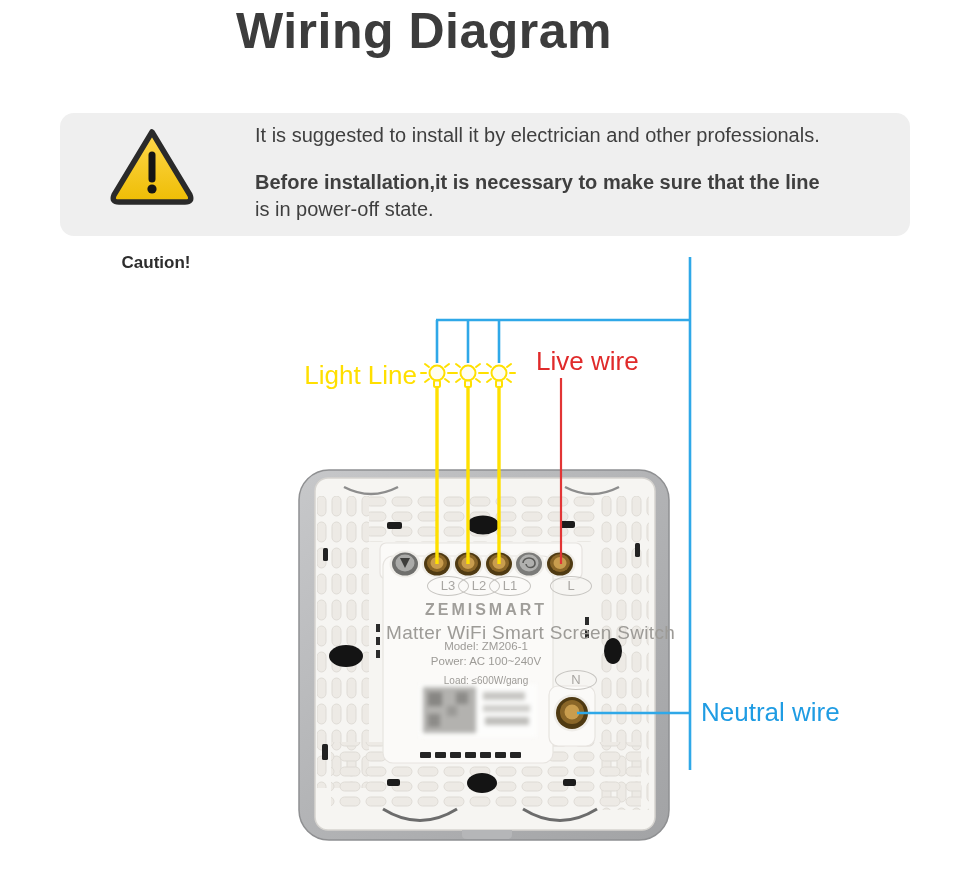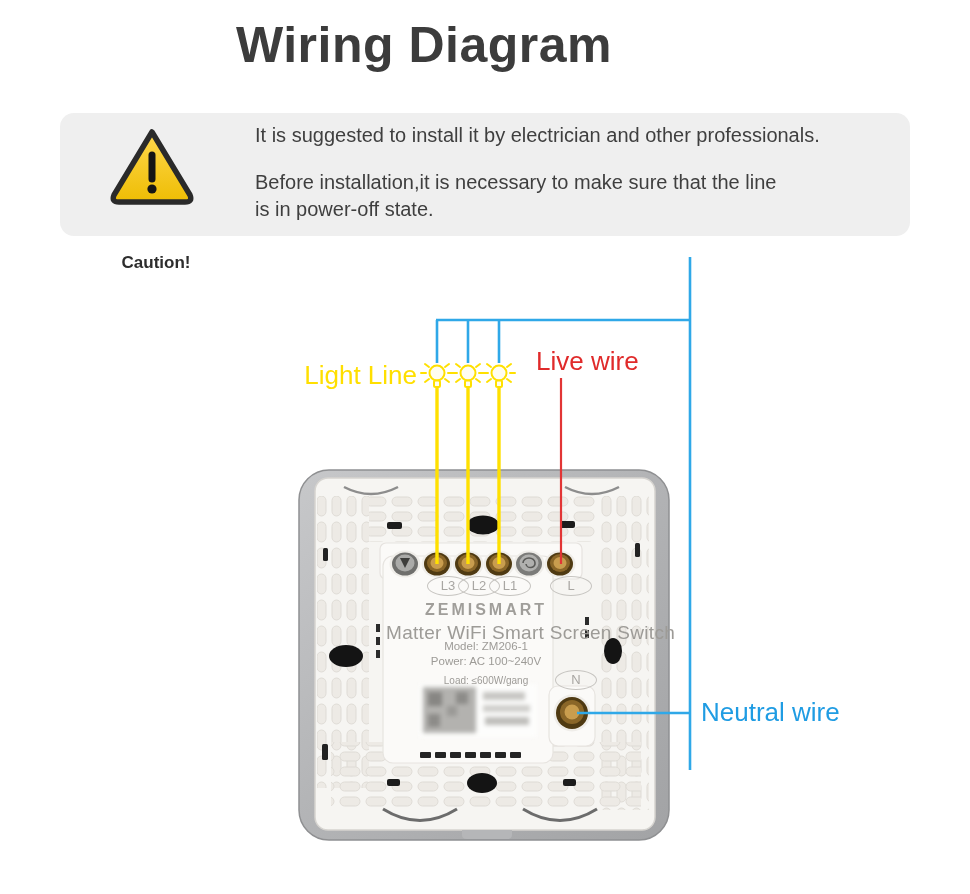--- a/index.html
+++ b/index.html
@@ -1,35 +1,35 @@
 <!DOCTYPE html>
 <html><head>
 <meta charset="utf-8">
 <style>
   html,body{margin:0;padding:0;background:#ffffff;}
   .stage{
     position:relative;width:970px;height:894px;overflow:hidden;background:#ffffff;
     font-family:"Liberation Sans", sans-serif;
   }
   .page-title{
-    position:absolute;top:16px;left:0;width:848px;margin:0;
+    position:absolute;top:2px;left:0;width:848px;margin:0;
     text-align:center;font-size:50px;font-weight:600;color:#3c3c3c;letter-spacing:0.5px;
   }
   .caution-box{
     position:absolute;left:60px;top:113px;width:850px;height:123px;
     background:#efefef;border-radius:14px;
   }
   .warning-icon{position:absolute;left:46px;top:12px;}
   .caution-label{
     position:absolute;left:40px;top:104px;width:112px;text-align:center;
     font-size:17px;font-weight:bold;color:#2d2d2d;margin-top:36px;
   }
   .caution-line{position:absolute;left:195px;font-size:20px;color:#3f3f3f;white-space:nowrap;}
   .c1{top:11px;}
-  .c2{top:58px;}
+  .c2{top:58px;font-weight:bold;}
   .c3{top:85px;}
   .diagram-svg{position:absolute;left:0;top:0;width:970px;height:894px;}
   .wire-label{position:absolute;font-size:26px;white-space:nowrap;}
   .lbl-light{left:296px;top:360px;width:121px;text-align:right;color:#ffdf00;}
   .lbl-live{left:536px;top:346px;color:#e02a2a;}
   .lbl-neutral{left:701px;top:697px;color:#1f9ce3;}
   .dev-text{position:absolute;left:386px;width:200px;text-align:center;color:#9d9b97;white-space:nowrap;}
   .dev-brand{top:601px;font-size:16px;font-weight:bold;letter-spacing:3px;color:#a09e9a;}
   .dev-product{top:622px;font-size:19px;letter-spacing:0.3px;}
   .dev-model{top:640px;font-size:11.5px;}

